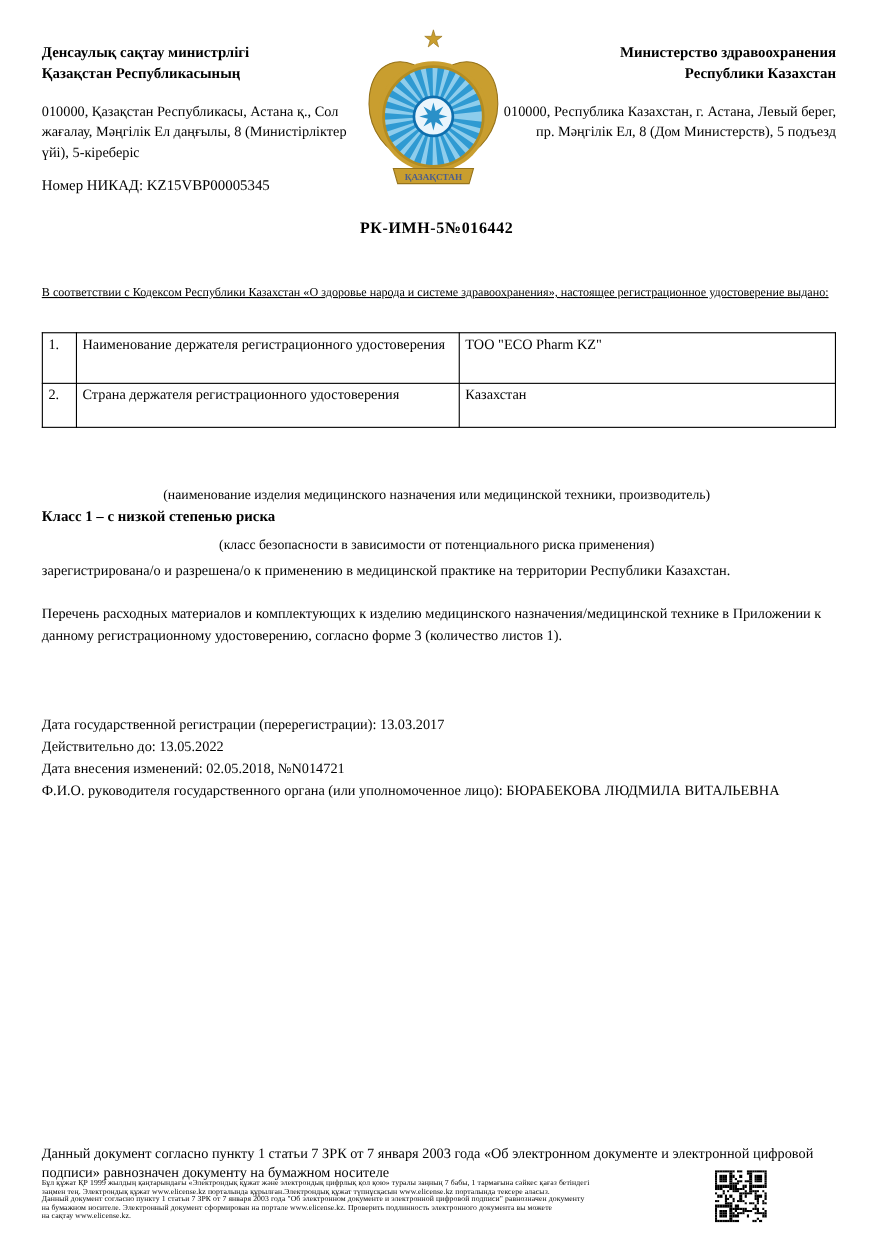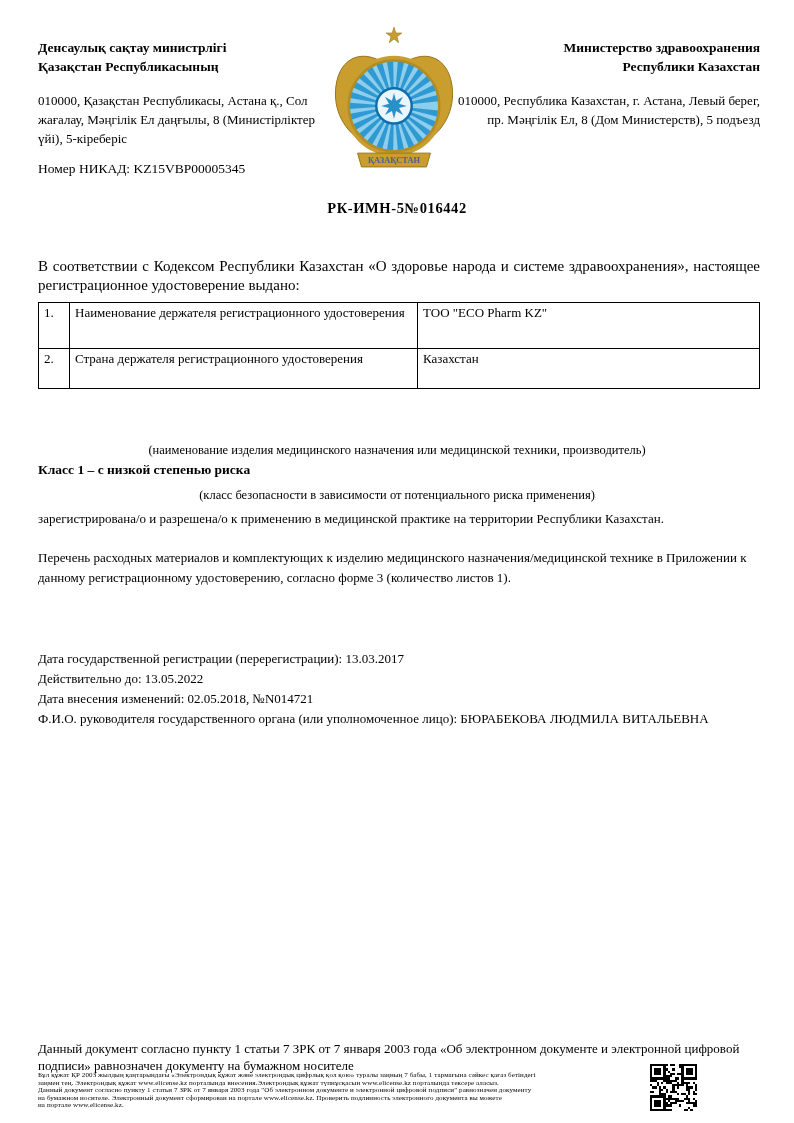--- a/index.html
+++ b/index.html
@@ -17,21 +17,21 @@
   .header-right { left:458px; top:38px; width:302px; font-size:13px; line-height:19px; text-align:right; }
   .org-line { font-weight:bold; font-size:13.5px; }
   .addr { margin-top:15px; }
   .nikad { margin-top:11px; font-size:13.5px; }
   .emblem { left:330px; top:22px; width:128px; height:152px; }
 
   
   .doc-title { left:0; top:199px; width:100%; text-align:center; font-weight:bold;
                font-size:14.5px; line-height:19px; letter-spacing:0.6px; }
 
-  .intro { left:38px; top:257px; width:722px; font-size:15px; line-height:19px; text-align:justify; }
+  .intro { left:38px; top:257px; width:722px; font-size:11px; line-height:19px; text-align:justify;text-decoration:underline; }
 
   
   .holder-table { left:38px; top:302px; width:722px; border-collapse:collapse; font-size:13px; }
   .holder-table td { border:1.5px solid #000; vertical-align:top; padding:1px 5px; line-height:17px; }
   .holder-table .c-num { width:31px; }
   .holder-table .c-label { width:348px; text-align:justify; }
   .holder-table tr:first-child td { height:46px; }
   .holder-table tr:last-child td { height:40px; }
 
   .statement { left:38px; top:392px; width:724px; font-size:13px; line-height:19px; text-align:justify; }
@@ -121,25 +121,25 @@
   <div class="abs details">
     <div>Дата государственной регистрации (перерегистрации): 13.03.2017</div>
     <div>Действительно до: 13.05.2022</div>
     <div>Дата внесения изменений: 02.05.2018, №N014721</div>
     <div>Ф.И.О. руководителя государственного органа (или уполномоченное лицо): БЮРАБЕКОВА ЛЮДМИЛА ВИТАЛЬЕВНА</div>
   </div>
 
   <div class="abs footer-statement">Данный документ согласно пункту 1 статьи 7 ЗРК от 7 января 2003 года «Об электронном документе и электронной цифровой подписи» равнозначен документу на бумажном носителе</div>
 
   <div class="abs fineprint">
-    <div>Бұл құжат ҚР 2003 жылдың қаңтарындағы «Электрондық құжат және электрондық цифрлық қол қою» туралы заңның 7 бабы, 1 тармағына сәйкес қағаз бетіндегі</div>
-    <div>заңмен тең. Электрондық құжат www.elicense.kz порталында внесения.Электрондық құжат түпнұсқасын www.elicense.kz порталында тексере аласыз.</div>
+    <div>Бұл құжат ҚР 1999 жылдың қаңтарындағы «Электрондық құжат және электрондық цифрлық қол қою» туралы заңның 7 бабы, 1 тармағына сәйкес қағаз бетіндегі</div>
+    <div>заңмен тең. Электрондық құжат www.elicense.kz порталында құрылған.Электрондық құжат түпнұсқасын www.elicense.kz порталында тексере аласыз.</div>
     <div>Данный документ согласно пункту 1 статьи 7 ЗРК от 7 января 2003 года "Об электронном документе и электронной цифровой подписи" равнозначен документу</div>
     <div>на бумажном носителе. Электронный документ сформирован на портале www.elicense.kz. Проверить подлинность электронного документа вы можете</div>
-    <div>на портале www.elicense.kz.</div>
+    <div>на сақтау www.elicense.kz.</div>
   </div>
 
   <div class="abs qr">
       <i style="background:#000"></i>
       <i style="background:#000"></i>
       <i style="background:#000"></i>
       <i style="background:#000"></i>
       <i style="background:#000"></i>
       <i style="background:#000"></i>
       <i style="background:#000"></i>

